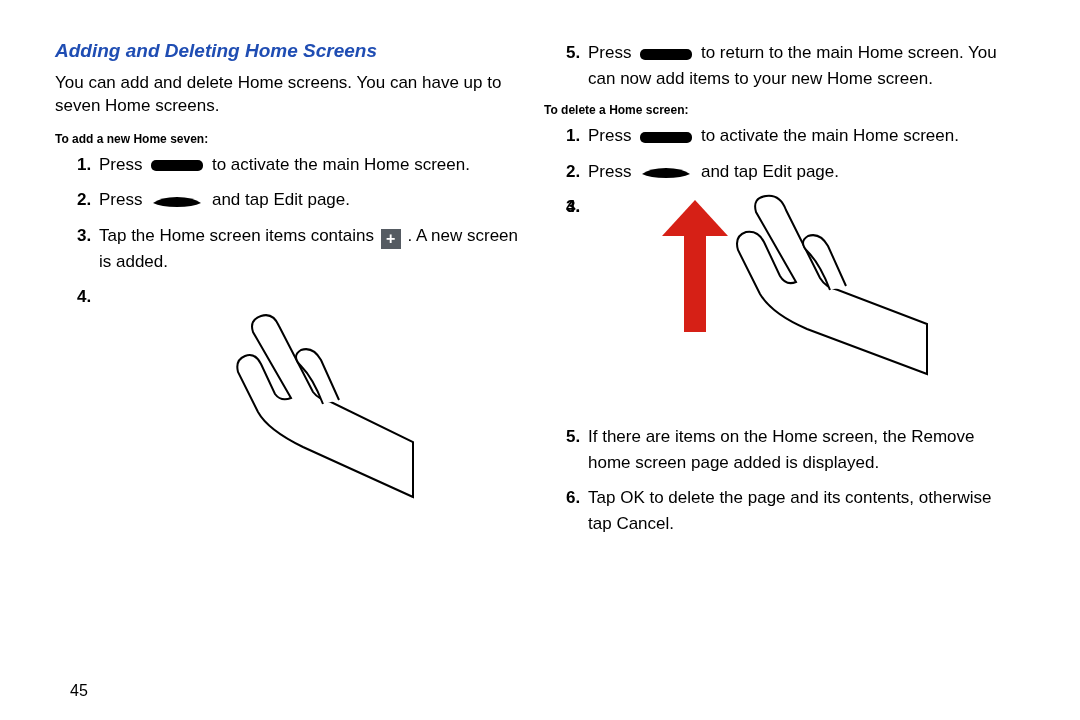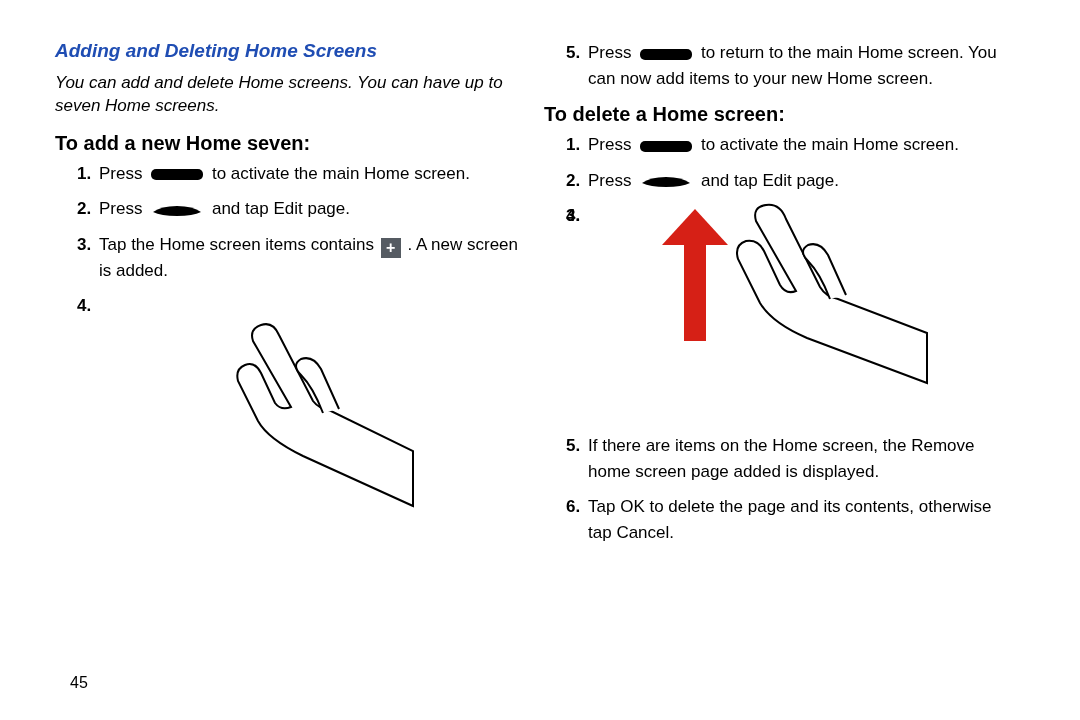--- a/index.html
+++ b/index.html
@@ -23,25 +23,24 @@
     .section-title {
       color: #1f4db3;
       font-style: italic;
       font-weight: bold;
       font-size: 19px;
       margin-bottom: 10px;
     }
     .intro {
       margin-bottom: 14px;
       line-height: 1.35;
-      font-style: italic;
     }
     .subhead {
       font-weight: bold;
-      font-size: 20px;
+      font-size: 12px;
       margin-bottom: 6px;
     }
     ol.steps {
       list-style: none;
       padding-left: 22px;
     }
     ol.steps > li {
       position: relative;
       padding-left: 22px;
       margin-bottom: 10px;
@@ -84,21 +83,21 @@
       margin: 0 2px;
     }
     .bold { font-weight: normal; }
     .hand-illus {
       display: block;
       margin: 28px auto 0 auto;
     }
     .page-num {
       position: absolute;
       left: 70px;
-      bottom: 28px;
+      bottom: 20px;
       font-size: 16px;
     }
   </style>
 </head>
 <body>
 
 <div class="columns">
 
   <div class="col">
     <div class="section-title">Adding and Deleting Home Screens</div>

